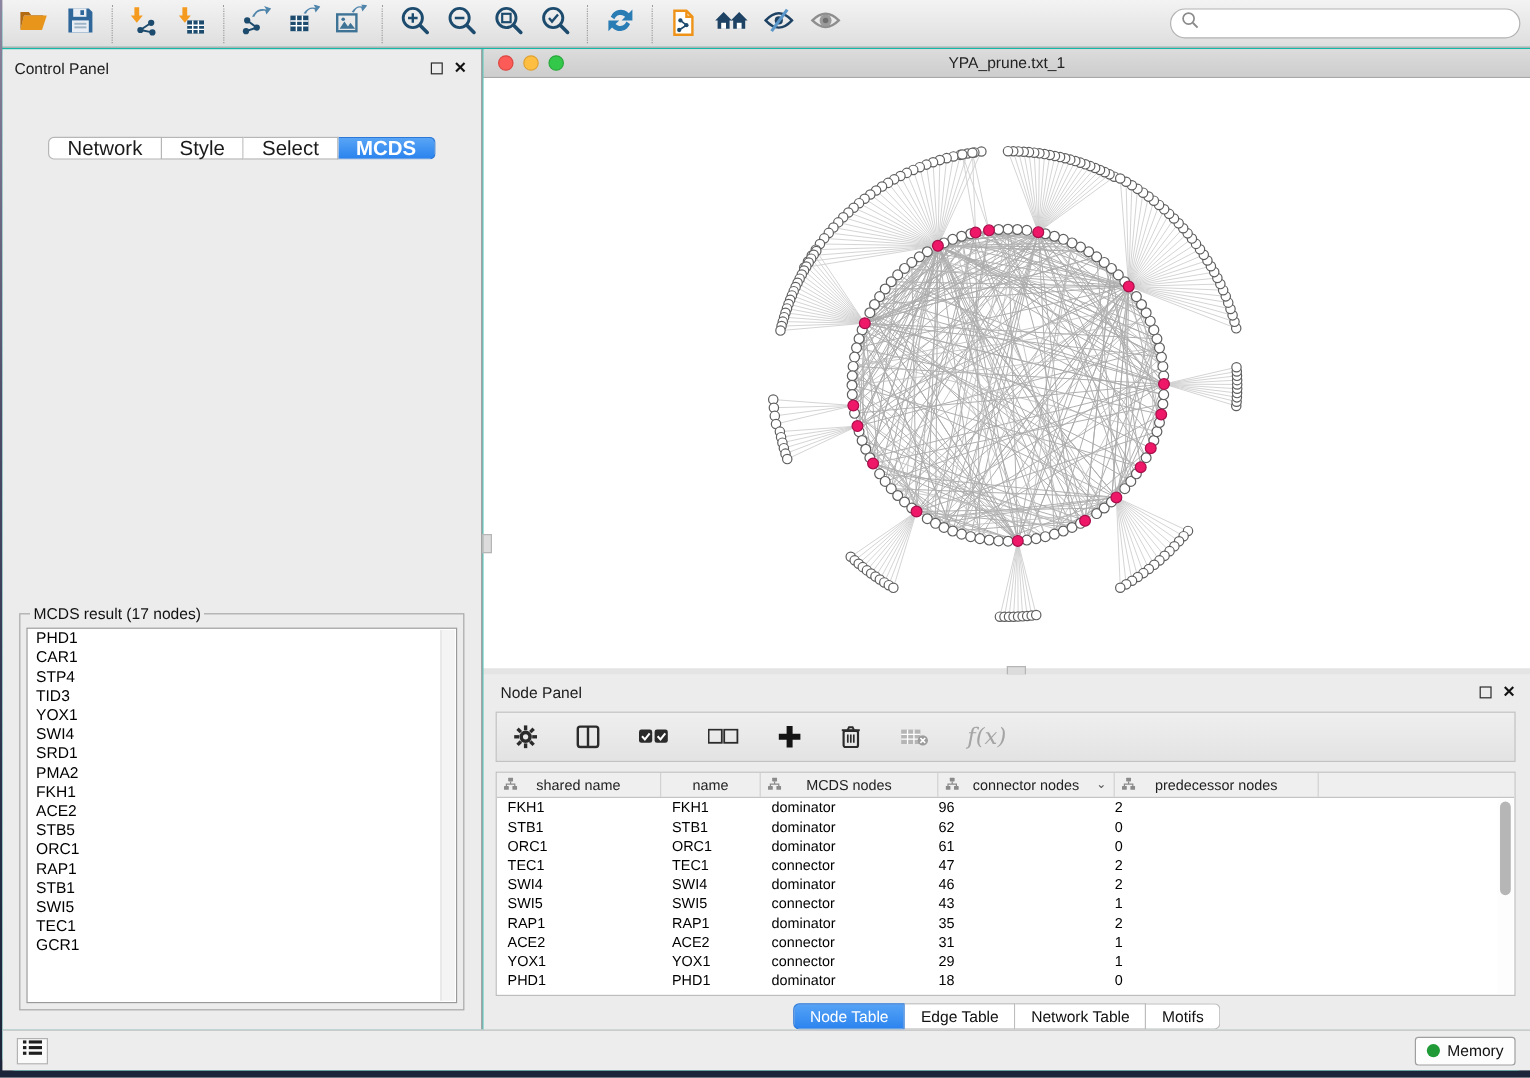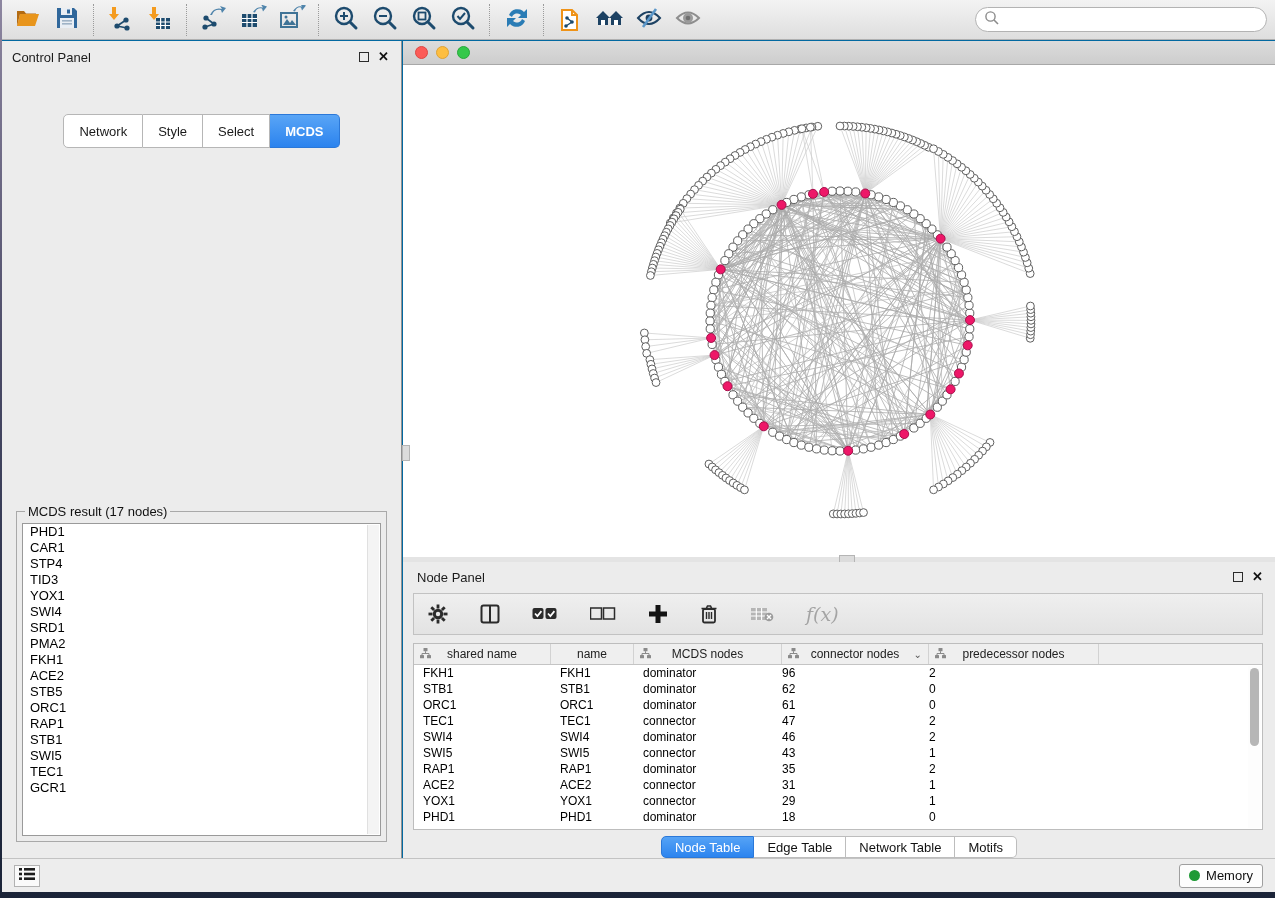--- a/index.html
+++ b/index.html
@@ -1,41 +1,41 @@
 <!DOCTYPE html>
 <html><head>
 <meta charset="utf-8">
 <style>
   * { margin:0; padding:0; box-sizing:border-box; }
   html,body { width:1275px; height:898px; overflow:hidden;
     font-family:"Liberation Sans", sans-serif; }
   body { background:linear-gradient(180deg,#8d86a0 0%,#4a4a66 40%,#222c44 80%,#1b2438 100%); position:relative; }
 
-  .app { position:absolute; left:2px; top:0; right:0; bottom:6px; background:#0369a1;border-radius:11px; }
+  .app { position:absolute; left:2px; top:0; right:0; bottom:6px; background:#14b8a6;border-radius:11px; }
 
   
   .toolbar { height:40px; background:linear-gradient(#f3f3f3,#dedede); border-bottom:1px solid #b0b0b0;
     display:flex; align-items:center; padding:0 8px 0 6px; }
   .tb-btn { width:39px; height:32px; display:flex; align-items:center; justify-content:center; }
   .tb-sep { width:0; border-left:1px dotted #9b9b9b; height:32px; margin:0 7px; }
   .search-wrap { margin-left:auto; width:292px; height:25px; border:1px solid #b3b3b3; border-radius:13px;
     background:#fff; display:flex; align-items:center; padding-left:8px; }
   .search-wrap input { border:none; outline:none; flex:1; height:20px; font-size:13px; background:transparent; }
 
   
   .control-panel { position:absolute; left:0; top:41px; width:400px; bottom:34px; background:#ececec;
     border-right:1px solid #919191; }
   .panel-header { height:24px; display:flex; align-items:center; padding:8px 12px 0 10px; }
   .panel-title { font-size:13px; color:#1b1b1b; }
   .win-ctrls { margin-left:auto; display:flex; gap:9px; align-items:center; }
   .float-box { width:10px; height:10px; border:1.6px solid #2b2b2b; display:inline-block; }
   .close-x { font-size:13px; font-weight:bold; color:#111; line-height:10px; }
 
   .cp-tabs { position:absolute; left:0; right:0; top:73px; display:flex; justify-content:center; z-index:3; }
-  .cp-tab { height:34px; padding:0 15px; font-size:13px; background:#fff; border:1px solid #b6b6b6;
+  .cp-tab { height:19px; padding:0 15px; font-size:17px; background:#fff; border:1px solid #b6b6b6;
     border-left-width:0; display:flex; align-items:center; color:#1a1a1a; }
   .cp-tab:first-child { border-left-width:1px; border-radius:5px 0 0 5px; }
   .cp-tab:last-child { border-radius:0 5px 5px 0;font-weight:bold; }
   .cp-tab.active { background:linear-gradient(#59a5f6,#2b83ee); color:#fff; border-color:#2b78d8; }
 
   .cp-content { position:absolute; left:8px; right:8px; top:84px; height:374px; background:#e9e9e9;
     border:1px solid #c6c6c6; border-radius:7px; }
   .opt-label { text-align:center; margin-top:32px; font-size:13px; color:#111; }
   .dropdown { margin:9px auto 0; width:312px; height:23px; background:#fff; border:1px solid #aeaeae;
     border-radius:4px; display:flex; align-items:center; position:relative; }
@@ -313,20 +313,21 @@
           <div class="item">GCR1</div>
           <div class="list-scroll"></div>
       </div>
     </fieldset>
   </div>
 
   <div class="right-area">
     <div class="v-grip"></div>
 
     <div class="net-titlebar">
+      <div class="net-title">YPA_prune.txt_1</div>
       <div class="lights">
         <span class="light" style="background:#fc5b57;border:1px solid #dd4742"></span>
         <span class="light" style="background:#fdbe41;border:1px solid #dfa233"></span>
         <span class="light" style="background:#34c84a;border:1px solid #27a83a"></span>
       </div>
     </div>
 
     <div class="net-canvas">
       <svg id="net-svg" width="872" height="492" viewBox="0 0 872 492">
           <line x1="378.58853017993346" y1="139.86171951738112" x2="330.0120974338247" y2="329.84841707505024" stroke="#ababab" stroke-width="0.8"></line>

